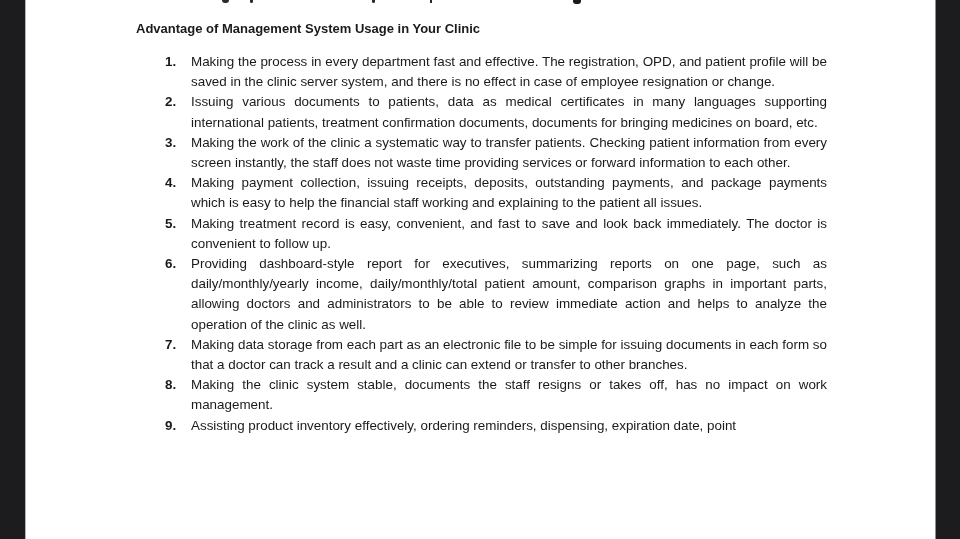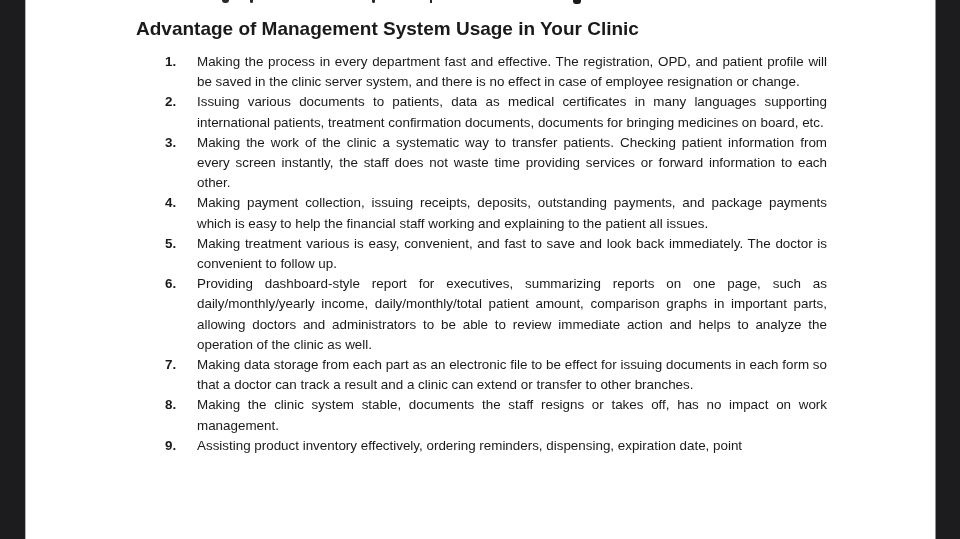--- a/index.html
+++ b/index.html
@@ -39,21 +39,21 @@
   }
   .frag-1 { left: 196px; width: 7px; height: 3px; border-radius: 0 0 3px 3px; }
   .frag-2 { left: 224px; width: 3px; height: 3px; border-radius: 0 0 2px 2px; }
   .frag-3 { left: 346px; width: 3px; height: 3px; border-radius: 0 0 2px 2px; }
   .frag-4 { left: 404px; width: 2px; height: 3px; }
   .frag-5 { left: 547px; width: 8px; height: 4px; border-radius: 0 0 3px 3px; background: #1a1a1a; }
   .heading {
     position: absolute;
     left: 110px;
     top: 19px;
-    font-size: 19px;
+    font-size: 13px;
     line-height: 20px;
     font-weight: bold;
     white-space: nowrap;
   }
   .advantages {
     position: absolute;
     left: 165px;
     top: 52px;
     width: 636px;
     list-style: none;
@@ -63,21 +63,20 @@
   .advantages li { position: relative; }
   .item-num {
     position: absolute;
     left: -26px;
     top: 0;
     font-weight: bold;
   }
   .item-text {
     text-align: justify;
     text-justify: inter-word;
-    margin-left: 6px;
   }
 </style>
 </head>
 <body>
 
 <div class="viewport">
   <div class="page">
 
     <div class="frag frag-1"></div>
     <div class="frag frag-2"></div>
@@ -99,29 +98,29 @@
       <li>
         <span class="item-num">3.</span>
         <div class="item-text">Making the work of the clinic a systematic way to transfer patients. Checking patient information from every screen instantly, the staff does not waste time providing services or forward information to each other.</div>
       </li>
       <li>
         <span class="item-num">4.</span>
         <div class="item-text">Making payment collection, issuing receipts, deposits, outstanding payments, and package payments which is easy to help the financial staff working and explaining to the patient all issues.</div>
       </li>
       <li>
         <span class="item-num">5.</span>
-        <div class="item-text">Making treatment various is easy, convenient, and fast to save and look back immediately. The doctor is convenient to follow up.</div>
+        <div class="item-text">Making treatment record is easy, convenient, and fast to save and look back immediately. The doctor is convenient to follow up.</div>
       </li>
       <li>
         <span class="item-num">6.</span>
         <div class="item-text">Providing dashboard-style report for executives, summarizing reports on one page, such as daily/monthly/yearly income, daily/monthly/total patient amount, comparison graphs in important parts, allowing doctors and administrators to be able to review immediate action and helps to analyze the operation of the clinic as well.</div>
       </li>
       <li>
         <span class="item-num">7.</span>
-        <div class="item-text">Making data storage from each part as an electronic file to be effect for issuing documents in each form so that a doctor can track a result and a clinic can extend or transfer to other branches.</div>
+        <div class="item-text">Making data storage from each part as an electronic file to be simple for issuing documents in each form so that a doctor can track a result and a clinic can extend or transfer to other branches.</div>
       </li>
       <li>
         <span class="item-num">8.</span>
         <div class="item-text">Making the clinic system stable, documents the staff resigns or takes off, has no impact on work management.</div>
       </li>
       <li>
         <span class="item-num">9.</span>
         <div class="item-text">Assisting product inventory effectively, ordering reminders, dispensing, expiration date, point</div>
       </li>
     </ol>

